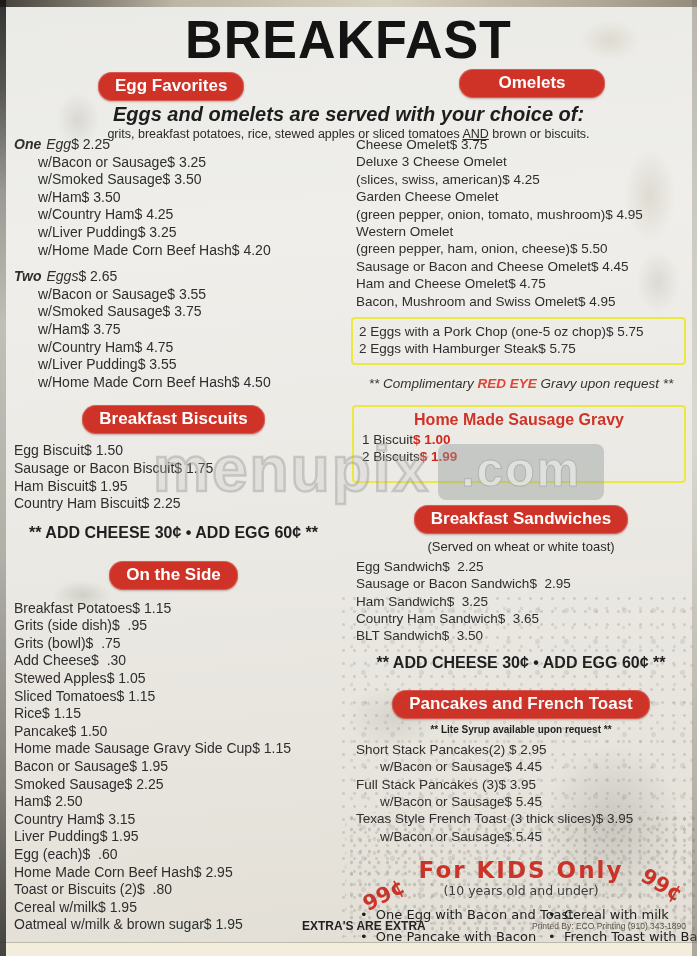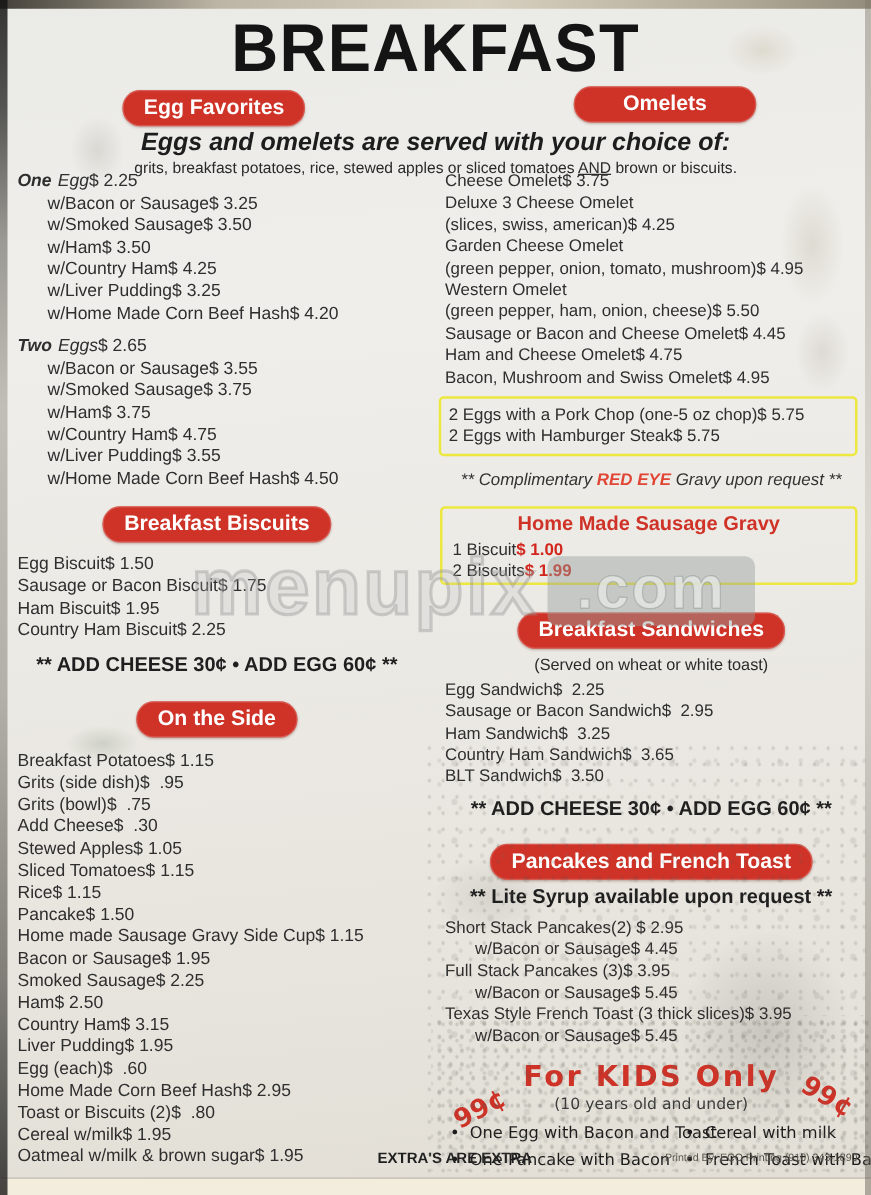--- a/index.html
+++ b/index.html
@@ -64,27 +64,27 @@
   .row .price{white-space:pre;}
   .row.indent{padding-left:24px;}
   .badge-row{text-align:center;}
   .mt9{margin-top:9px;} .mt8{margin-top:8px;}
   .note-bold{text-align:center;font-weight:bold;font-size:16px;color:#1f1f1f;margin-top:11px;}
   .badge-biscuits{margin-top:14px;} .badge-side{margin-top:19px;margin-bottom:10px;}
   .box{border:2px solid #ece83f;border-radius:4px;}
   .box-specials{margin-top:7px;padding:4px 6px 5px;margin-left:-5px;}
   .red-eye{margin-top:11px;text-align:center;font-style:italic;font-size:13.5px;color:#333;}
   .red-eye .hl{color:#e04535;font-weight:bold;}
-  .box-gravy{margin-top:14px;padding:4px 8px 0;margin-left:-4px;}
+  .box-gravy{margin-top:14px;padding:4px 8px 15px;margin-left:-4px;}
   .box-gravy .g-title{text-align:center;color:#cf3227;font-weight:bold;font-size:16px;margin-bottom:2px;}
   .box-gravy .price{color:#d2251c;font-weight:bold;}
   .badge-sand{margin-top:22px;} .served{margin-top:5px;text-align:center;font-size:13px;color:#2a2a2a;}
   .mt4{margin-top:4px;}
   .badge-pan{margin-top:18px;}
-  .syrup{margin-top:5px;text-align:center;font-weight:bold;font-size:16px;color:#1f1f1f;}
+  .syrup{margin-top:5px;text-align:center;font-weight:bold;font-size:10px;color:#1f1f1f;}
   .mt6{margin-top:6px;}
   
   .kids{position:relative;margin-top:12px;height:108px;font-family:"DejaVu Sans",sans-serif;}
   .cent{position:absolute;color:#cf3227;font-weight:bold;font-size:21px;}
   .cent-left{left:6px;top:26px;transform:rotate(-28deg);}
   .cent-right{right:2px;top:16px;transform:rotate(30deg);}
   .k-title{text-align:center;color:#cf3227;font-size:23px;font-weight:bold;letter-spacing:2px;}
   .k-sub{text-align:center;font-size:12.5px;color:#3a3a3a;}
   .k-items{display:grid;grid-template-columns:57% 43%;margin-top:9px;row-gap:7px;font-size:13px;color:#1c1c1c;}
   .kid{white-space:nowrap;}

